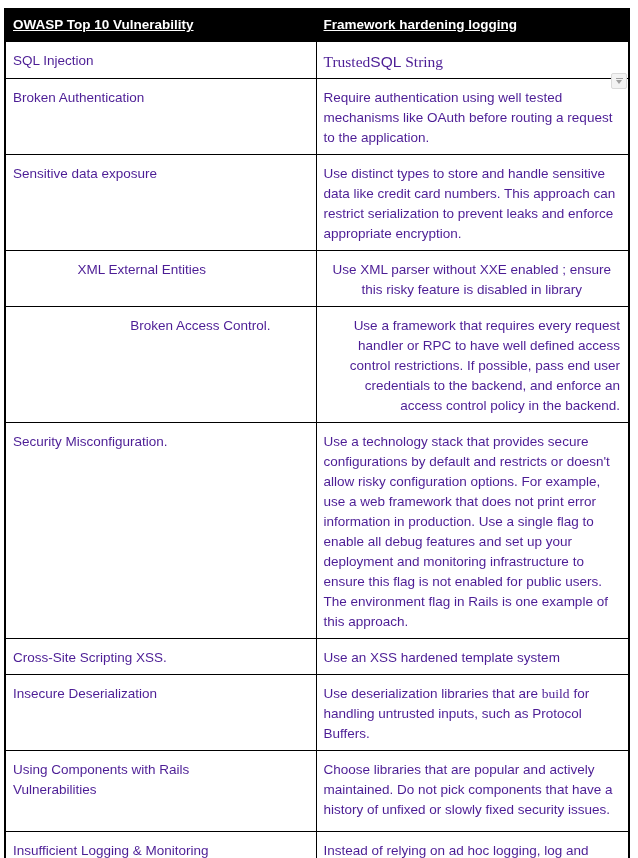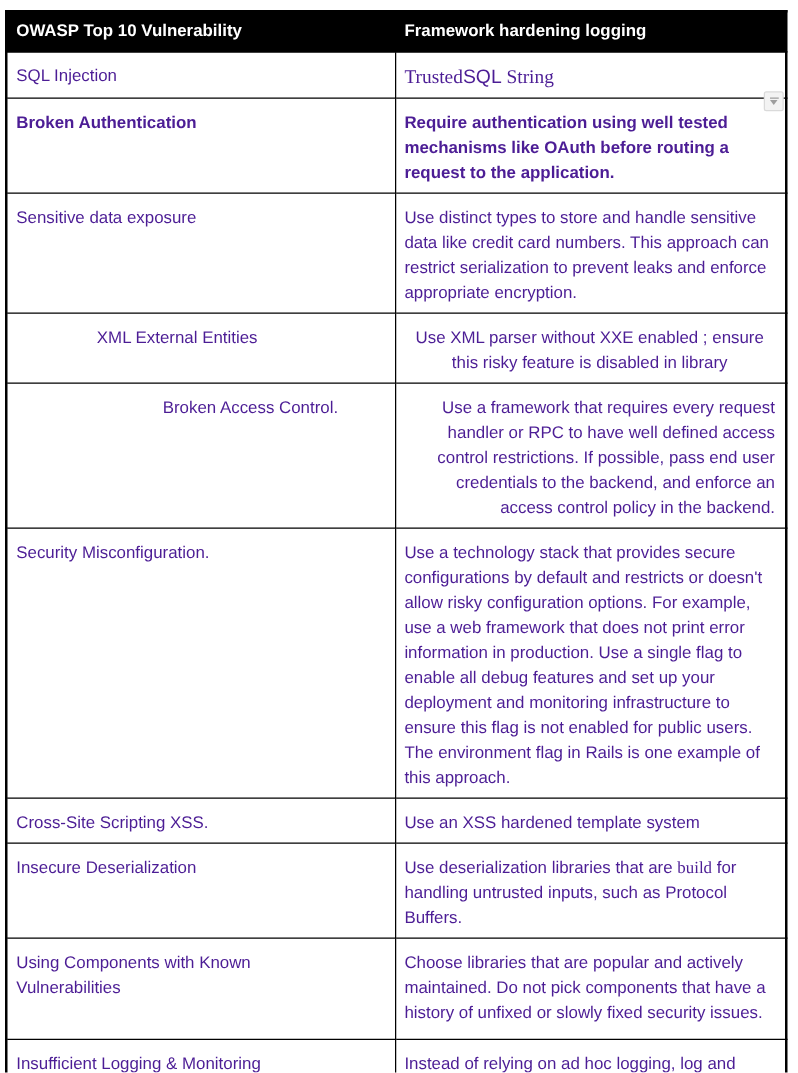--- a/index.html
+++ b/index.html
@@ -25,33 +25,34 @@
   th, td { border: 1.5px solid #000000; }
   th {
     background: #000000;
     color: #ffffff;
     font-weight: bold;
     font-size: 13.5px;
     text-align: left;
     vertical-align: middle;
     height: 27px;
     padding: 1px 6px 3px 7px;
+    text-decoration: underline;
   }
   td {
     vertical-align: top;
     font-size: 13.5px;
     line-height: 20px;
     color: #4c1d95;
     padding: 9px 8px 6px 7px;
   }
   td.vuln-cell { padding-right: 45px; }
   .serif { font-family: "Liberation Serif", serif; margin-top: 48px; }
   
   tbody tr:nth-child(1)  { height: 37px; }
-  tbody tr:nth-child(2)  { height: 68px; font-weight: bold; }
+  tbody tr:nth-child(2)  { height: 68px; }
   tbody tr:nth-child(3)  { height: 74px; }
   tbody tr:nth-child(4)  { height: 51px; text-align: center; }
   tbody tr:nth-child(5)  { height: 100px; text-align: right; }
   tbody tr:nth-child(6)  { height: 202px; }
   tbody tr:nth-child(7)  { height: 33px; }
   tbody tr:nth-child(8)  { height: 69px; }
   tbody tr:nth-child(9)  { height: 81px; }
   tbody tr:nth-child(10) { height: 70px; }
   
   tbody tr:nth-child(1) td.measure-cell { font-size: 15.5px; line-height: 21px; }
@@ -169,21 +170,21 @@
     <td class="vuln-cell">
       <span>Insecure Deserialization</span>
     </td>
     <td class="measure-cell">
       <span><span>Use deserialization libraries that are </span><span class="serif">build</span><span> for handling untrusted inputs, such as Protocol Buffers.</span></span>
     </td>
   </tr>
 
   <tr>
     <td class="vuln-cell">
-      <span>Using Components with Known Vulnerabilities</span>
+      <span>Using Components with Rails Vulnerabilities</span>
     </td>
     <td class="measure-cell">
       <span><span>Choose libraries that are popular and actively maintained. Do not pick components that have a history of unfixed or slowly fixed security issues.</span></span>
     </td>
   </tr>
 
   <tr>
     <td class="vuln-cell">
       <span>Insufficient Logging &amp; Monitoring</span>
     </td>

